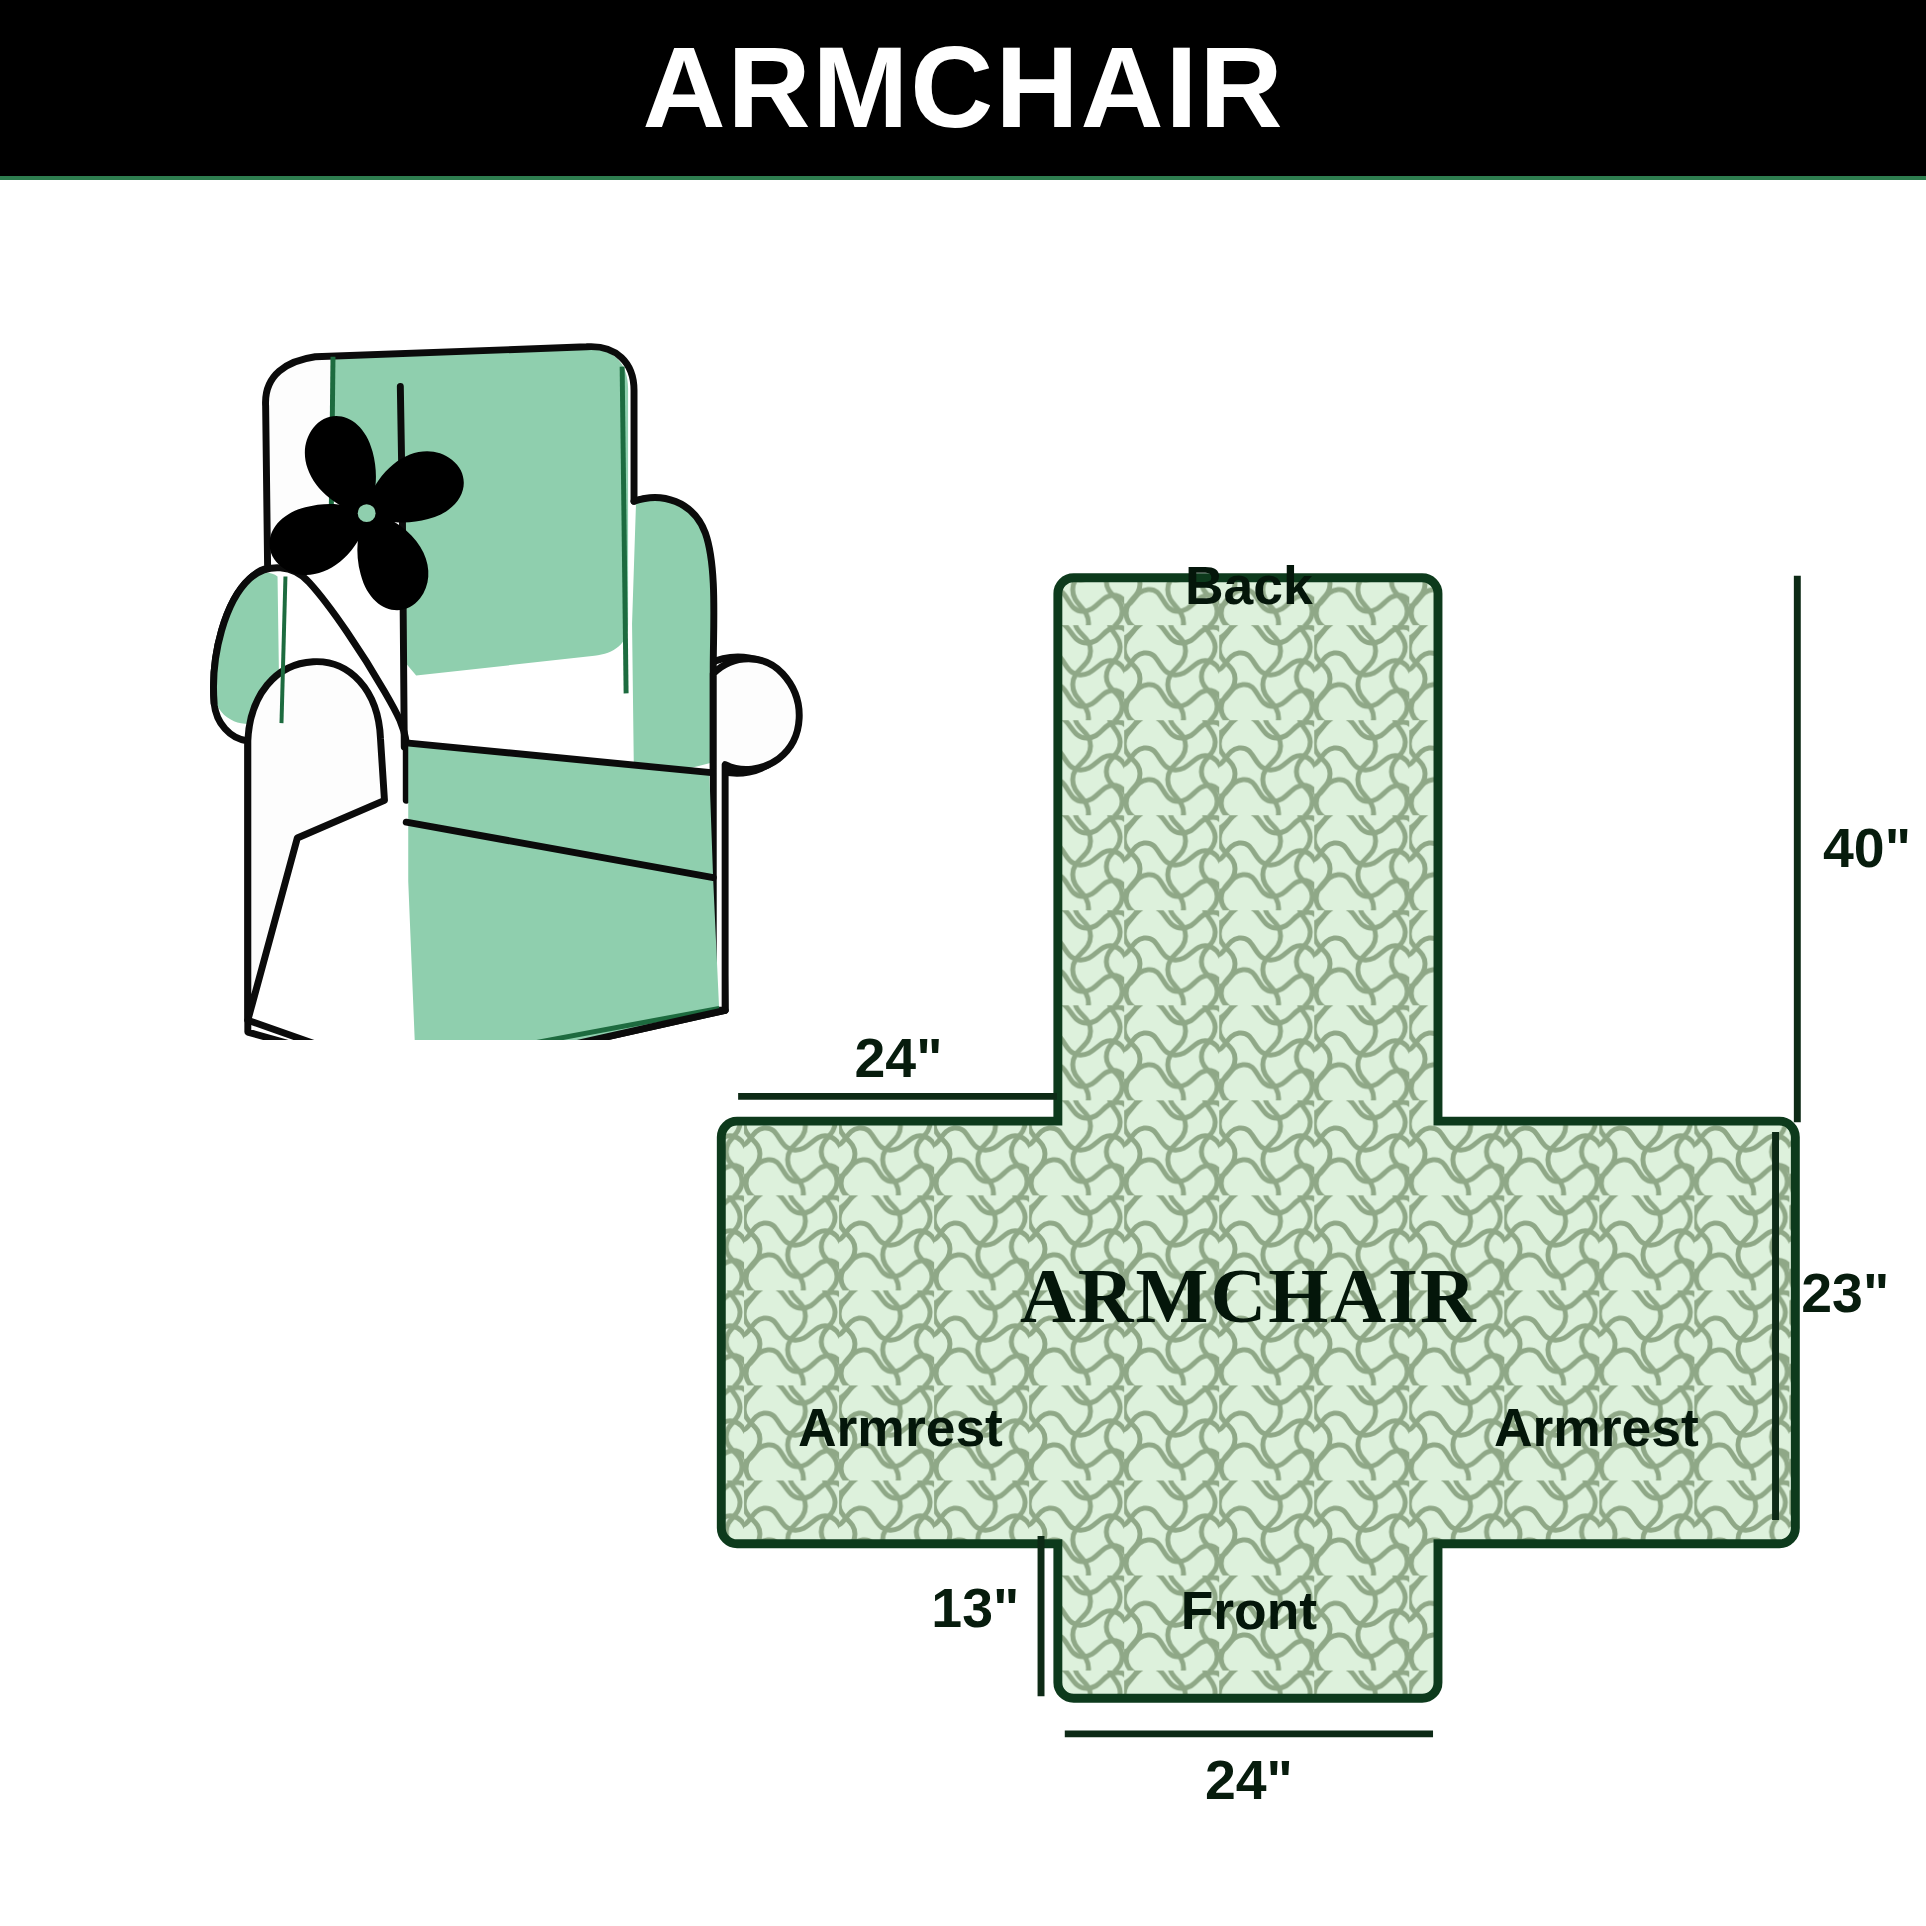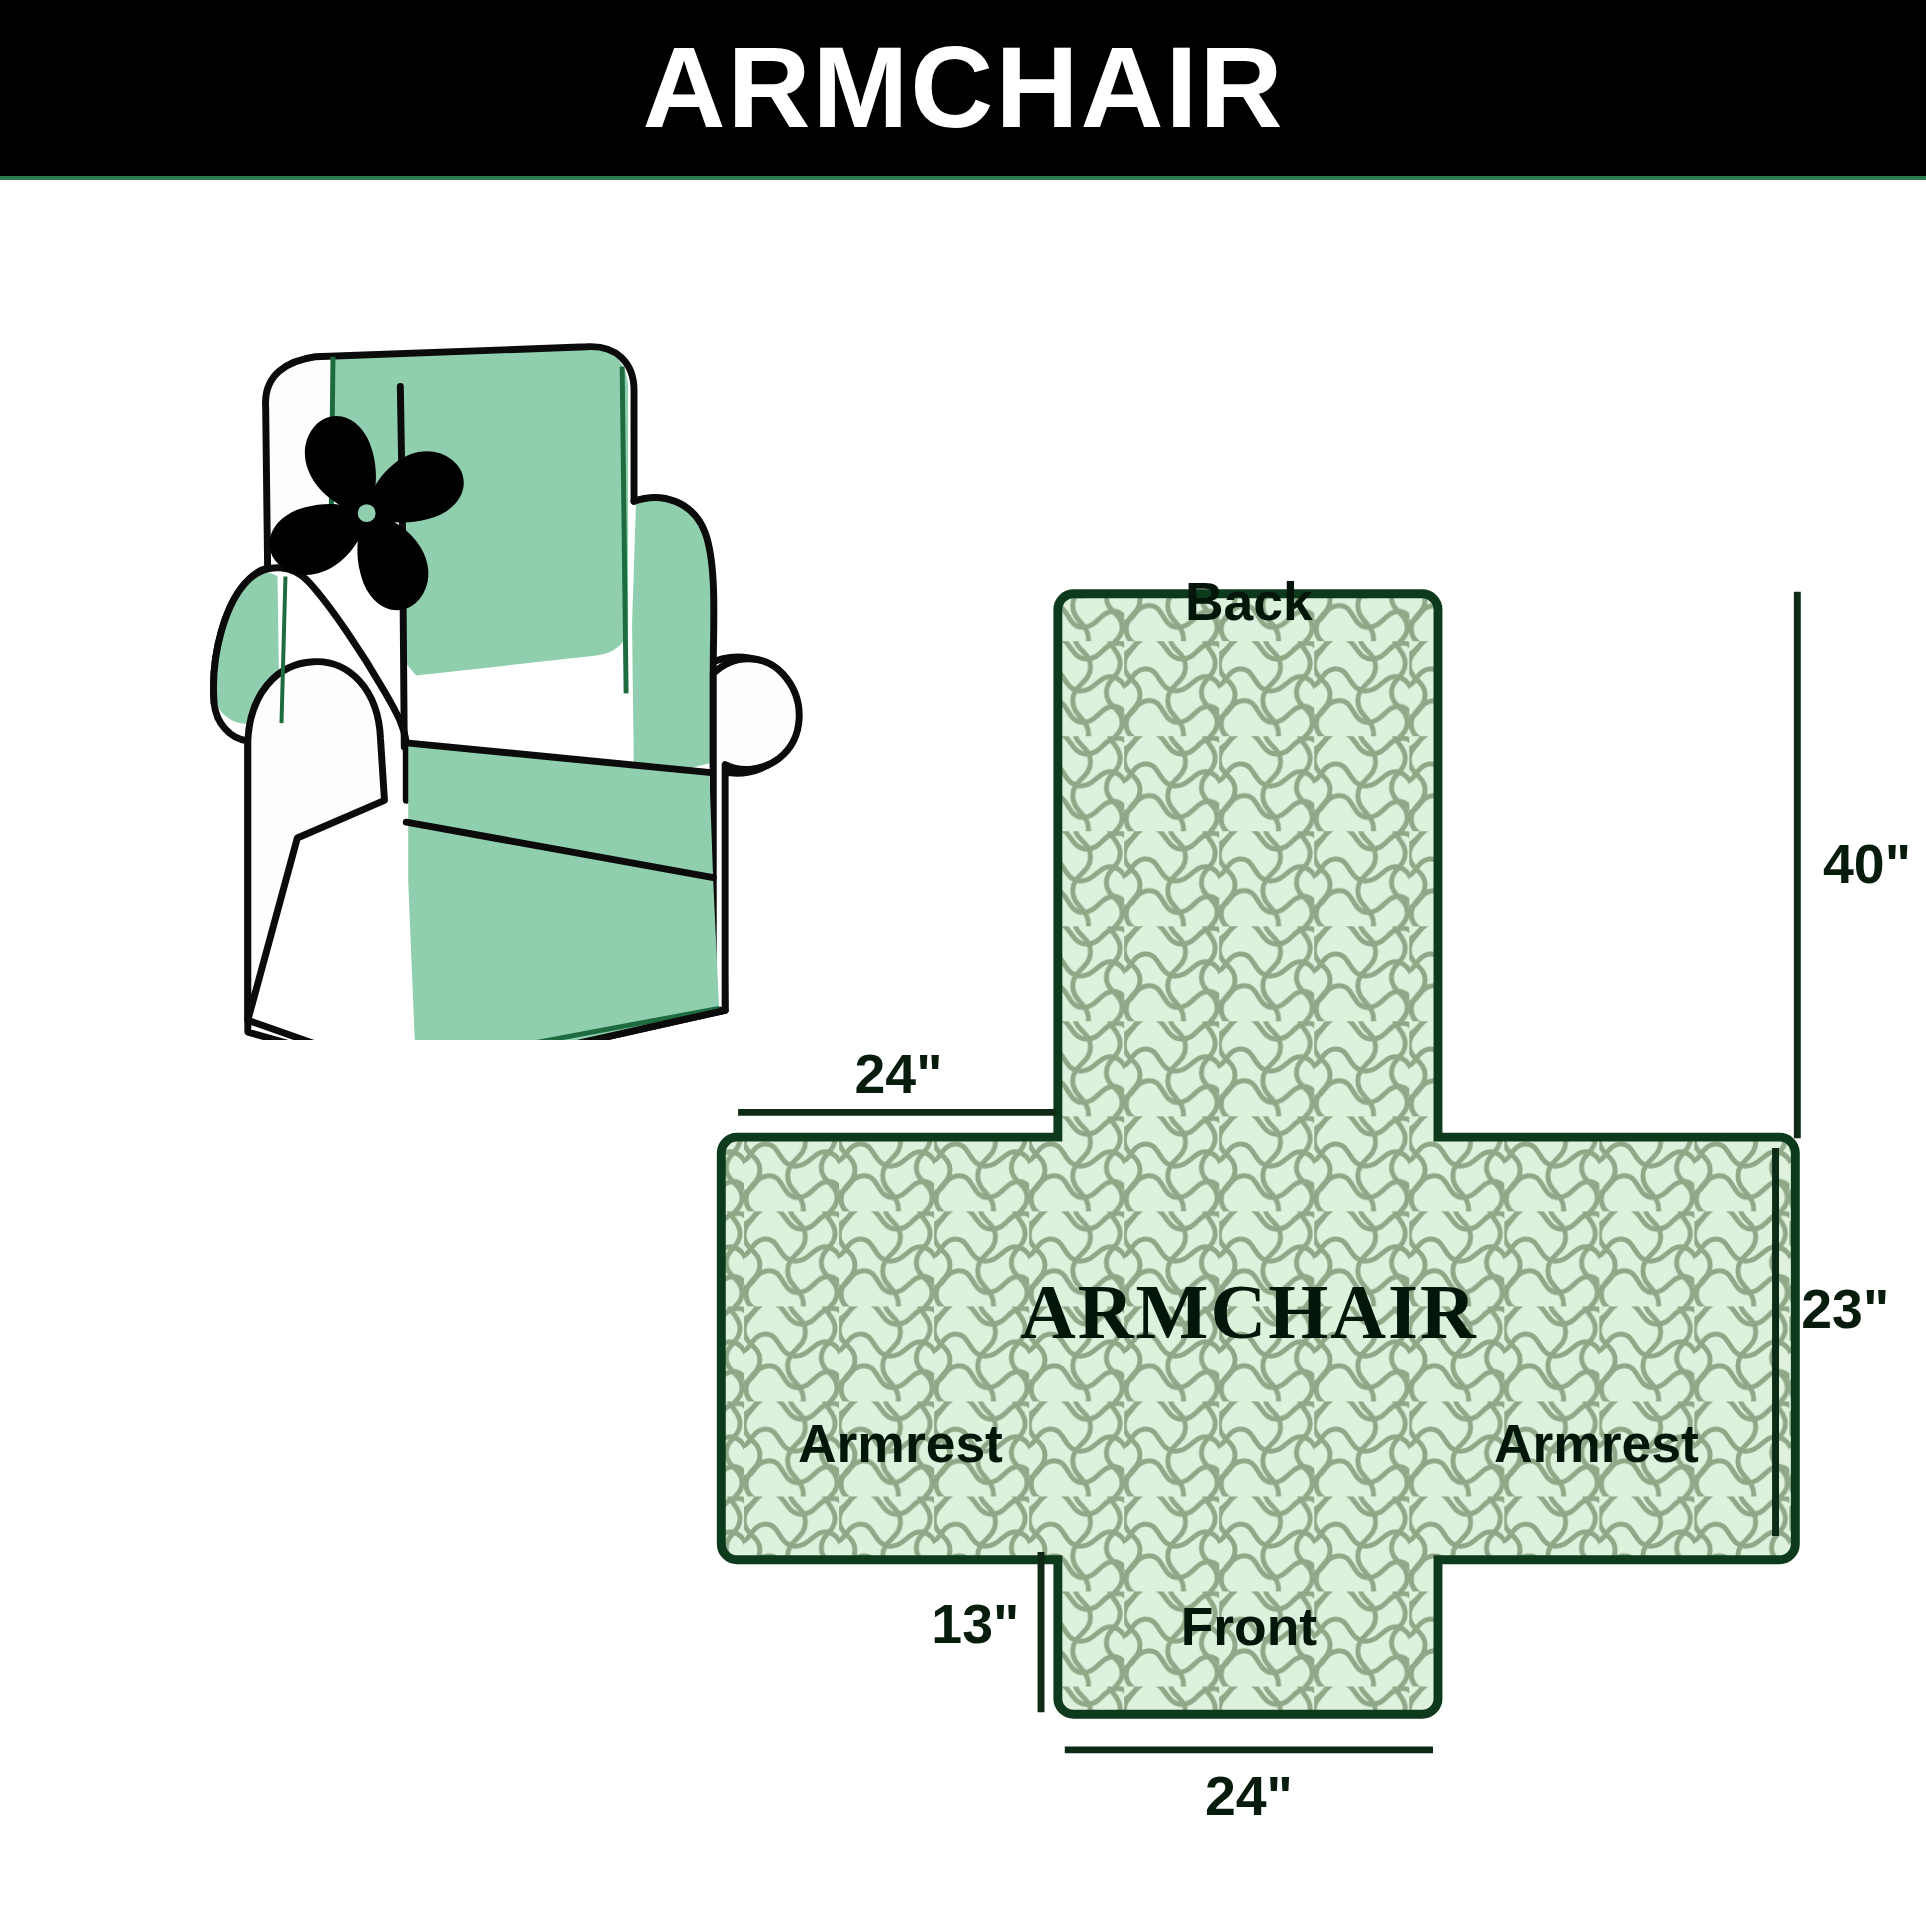--- a/index.html
+++ b/index.html
@@ -12,21 +12,21 @@
        display:flex;align-items:center;justify-content:center;
        color:#ffffff;font-size:115px;font-weight:700;letter-spacing:2px;
        font-family:"Liberation Sans",sans-serif;line-height:1;}
   #banner-rule{position:absolute;left:0;top:176px;width:1927px;height:4px;background:#2e7d4f;}
 
   
   #chair-wrap{position:absolute;left:119px;top:327px;width:832px;height:713px;}
   #chair-svg{width:100%;height:100%;display:block;}
 
   
-  #cross-wrap{position:absolute;left:554px;top:546px;width:1372px;height:1307px;}
+  #cross-wrap{position:absolute;left:554px;top:530px;width:1372px;height:1307px;}
   #cross-svg{width:100%;height:100%;display:block;overflow:visible;}
 
   .dim-text{font-family:"Liberation Sans",sans-serif;font-weight:700;fill:#071c0d;}
   .panel-text{font-family:"Liberation Sans",sans-serif;font-weight:700;fill:#04160a;}
   .center-text{font-family:"Liberation Serif",serif;font-weight:700;fill:#04160a;}
   .dim-line{stroke:#0d2a16;stroke-width:7;stroke-linecap:butt;}
 </style>
 </head>
 <body>
 

